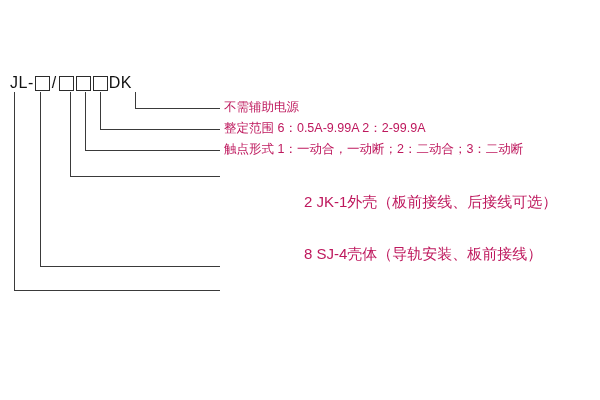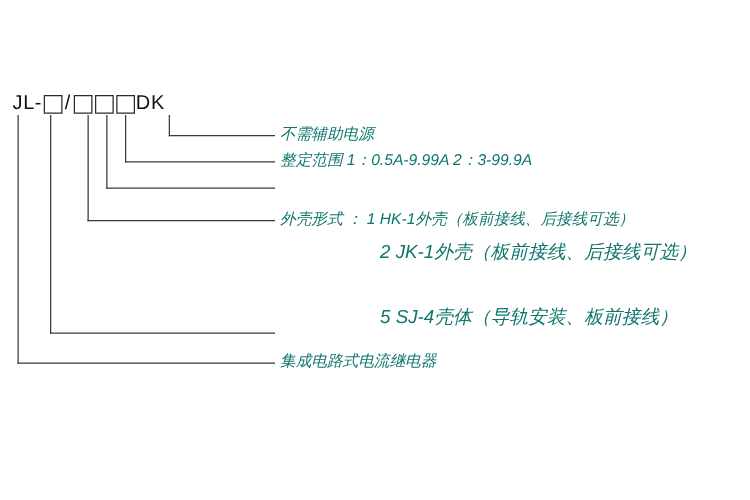--- a/index.html
+++ b/index.html
@@ -59,23 +59,22 @@
     position: absolute;
     height: 1px;
     background: #3a3a3a;
   }
 
   
   .label {
     position: absolute;
     font-size: 12.5px;
     line-height: 15px;
-    color: #0f766e;
+    color: #be185d;
     white-space: nowrap;
-    font-style: italic;
   }
   .label.sub {
     font-size: 15px;
   }
 </style>
 </head>
 <body>
 
 <div id="diagram">
 
@@ -102,23 +101,22 @@
   <div class="hline" style="left:70px; top:176px; width:150px;"></div>
 
   <div class="vline" style="left:40px; top:92px; height:175px;"></div>
   <div class="hline" style="left:40px; top:266px; width:180px;"></div>
 
   <div class="vline" style="left:14px; top:92px; height:199px;"></div>
   <div class="hline" style="left:14px; top:290px; width:206px;"></div>
 
   <div class="label" style="left:224px; top:100px;">不需辅助电源</div>
 
-  <div class="label" style="left:224px; top:121px;">整定范围   1：0.5A-9.99A   2：3-99.9A</div>
+  <div class="label" style="left:224px; top:121px;">整定范围   6：0.5A-9.99A   2：2-99.9A</div>
+
+  <div class="label" style="left:224px; top:142px;">触点形式   1：一动合，一动断；2：二动合；3：二动断</div>
+
+  <div class="label sub" style="left:304px; top:194px;">2   JK-1外壳（板前接线、后接线可选）</div>
+  <div class="label sub" style="left:304px; top:246px;">8   SJ-4壳体（导轨安装、板前接线）</div>
 
 
-  <div class="label" style="left:224px; top:168px;">外壳形式 ：   1   HK-1外壳（板前接线、后接线可选）</div>
-  <div class="label sub" style="left:304px; top:194px;">2   JK-1外壳（板前接线、后接线可选）</div>
-  <div class="label sub" style="left:304px; top:246px;">5   SJ-4壳体（导轨安装、板前接线）</div>
-
-
-  <div class="label" style="left:224px; top:282px;">集成电路式电流继电器</div>
 
 </div>
 
 </body></html>

